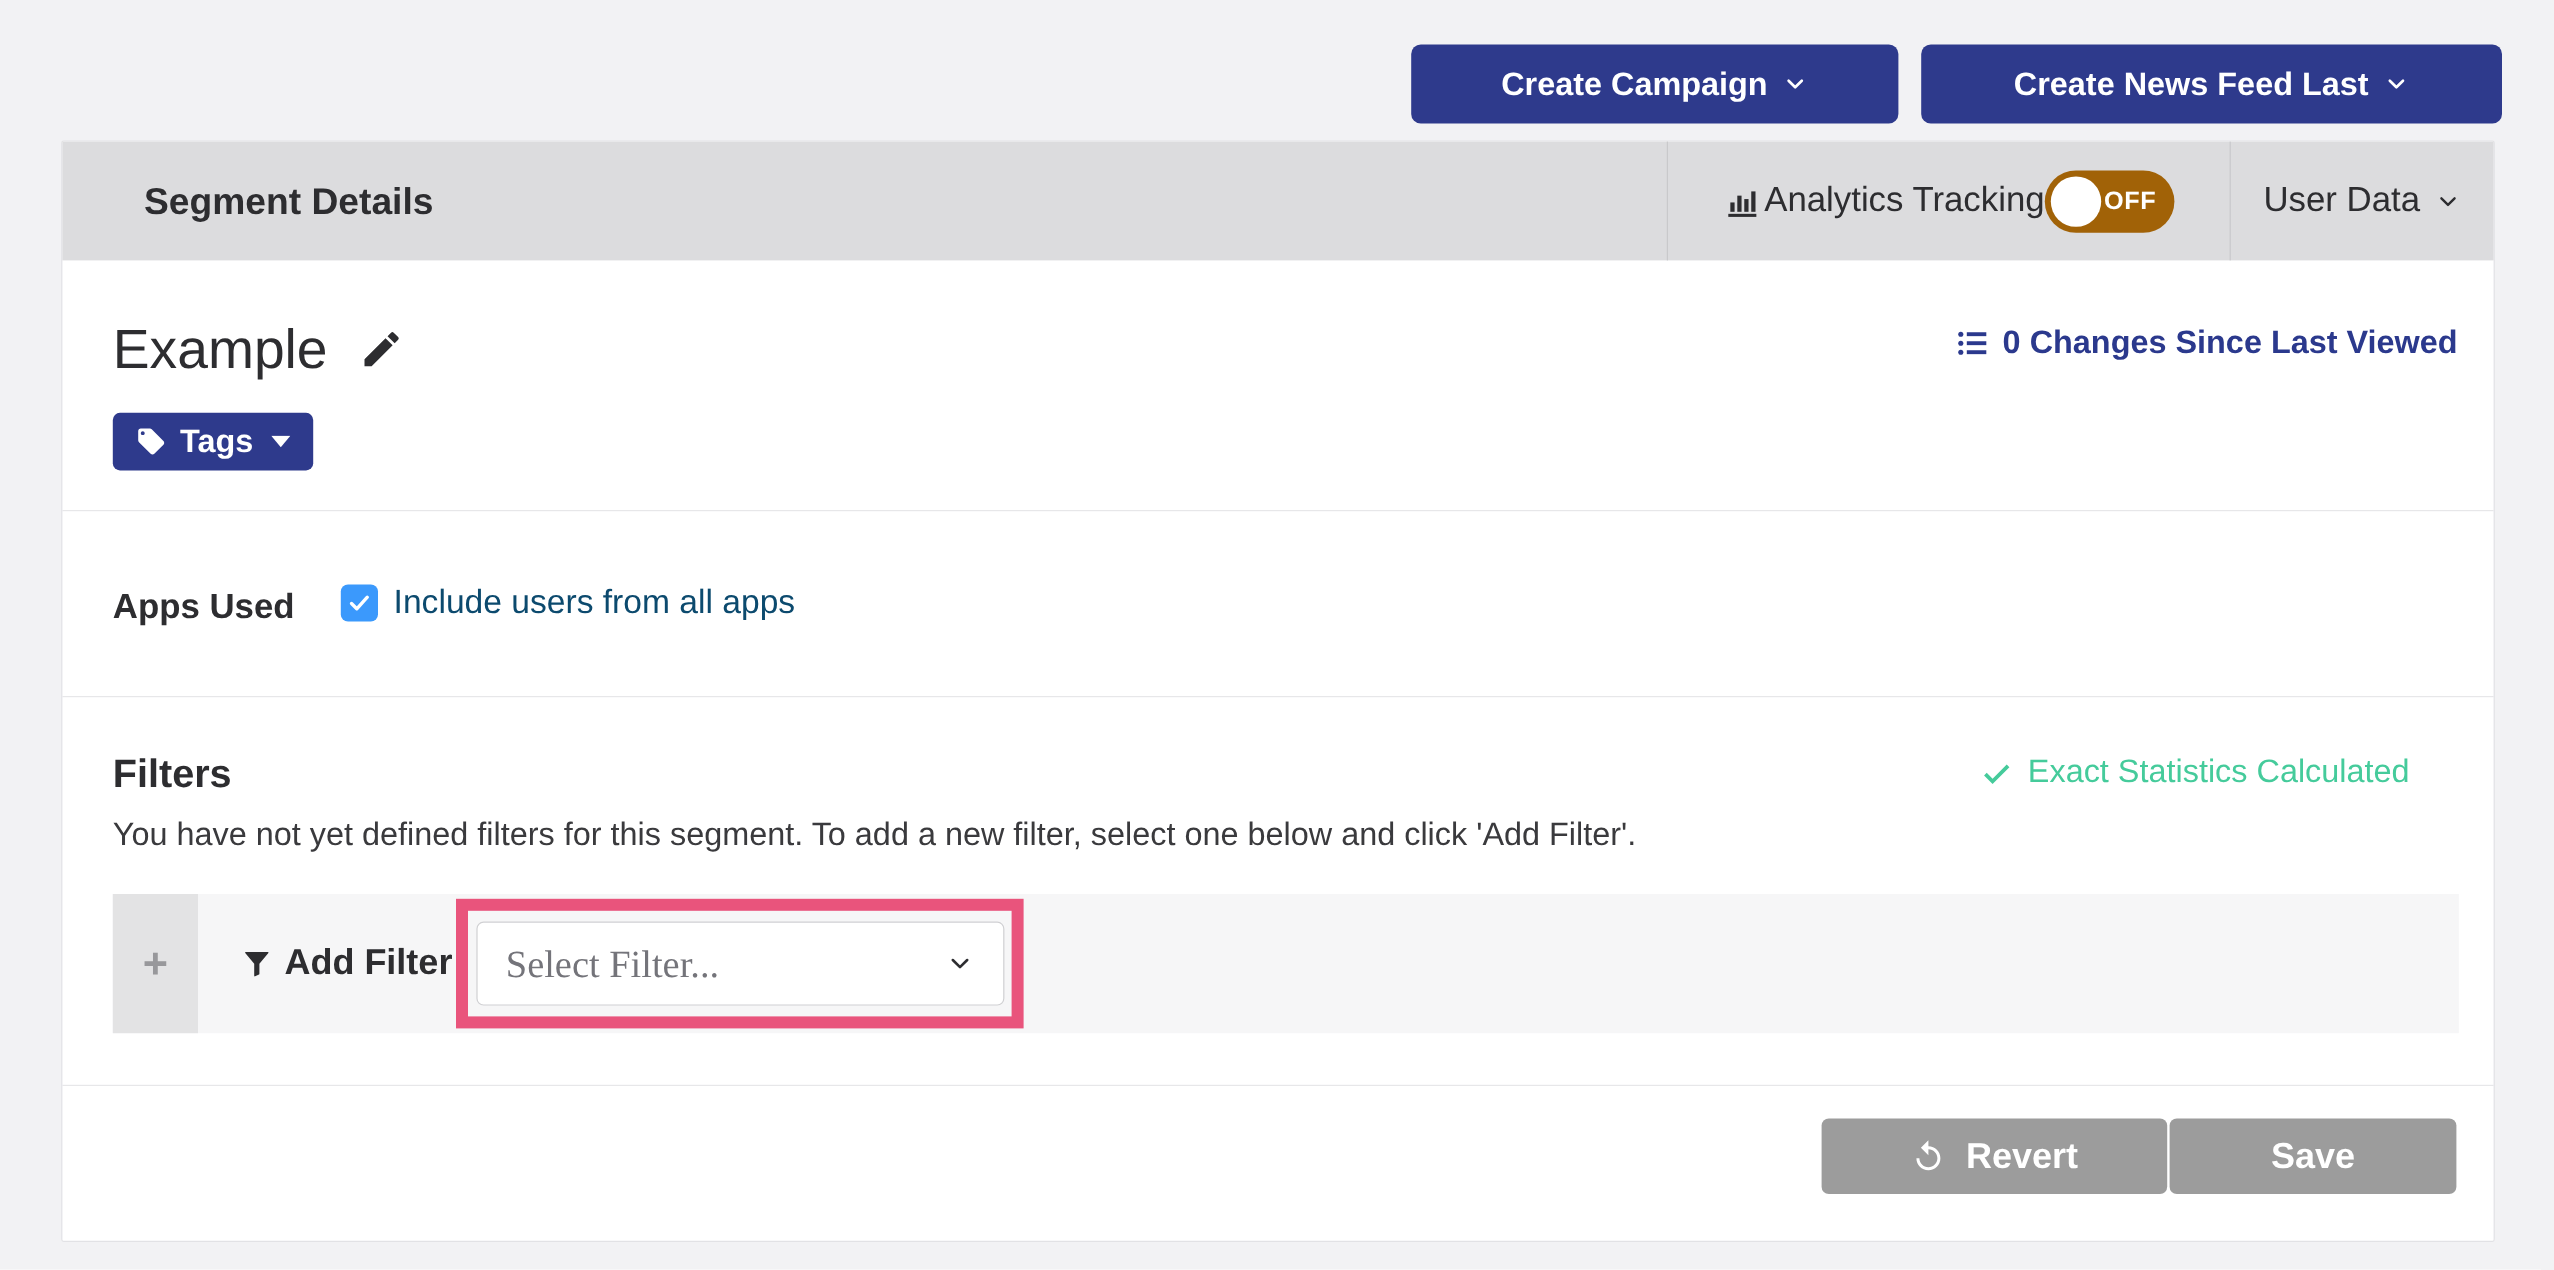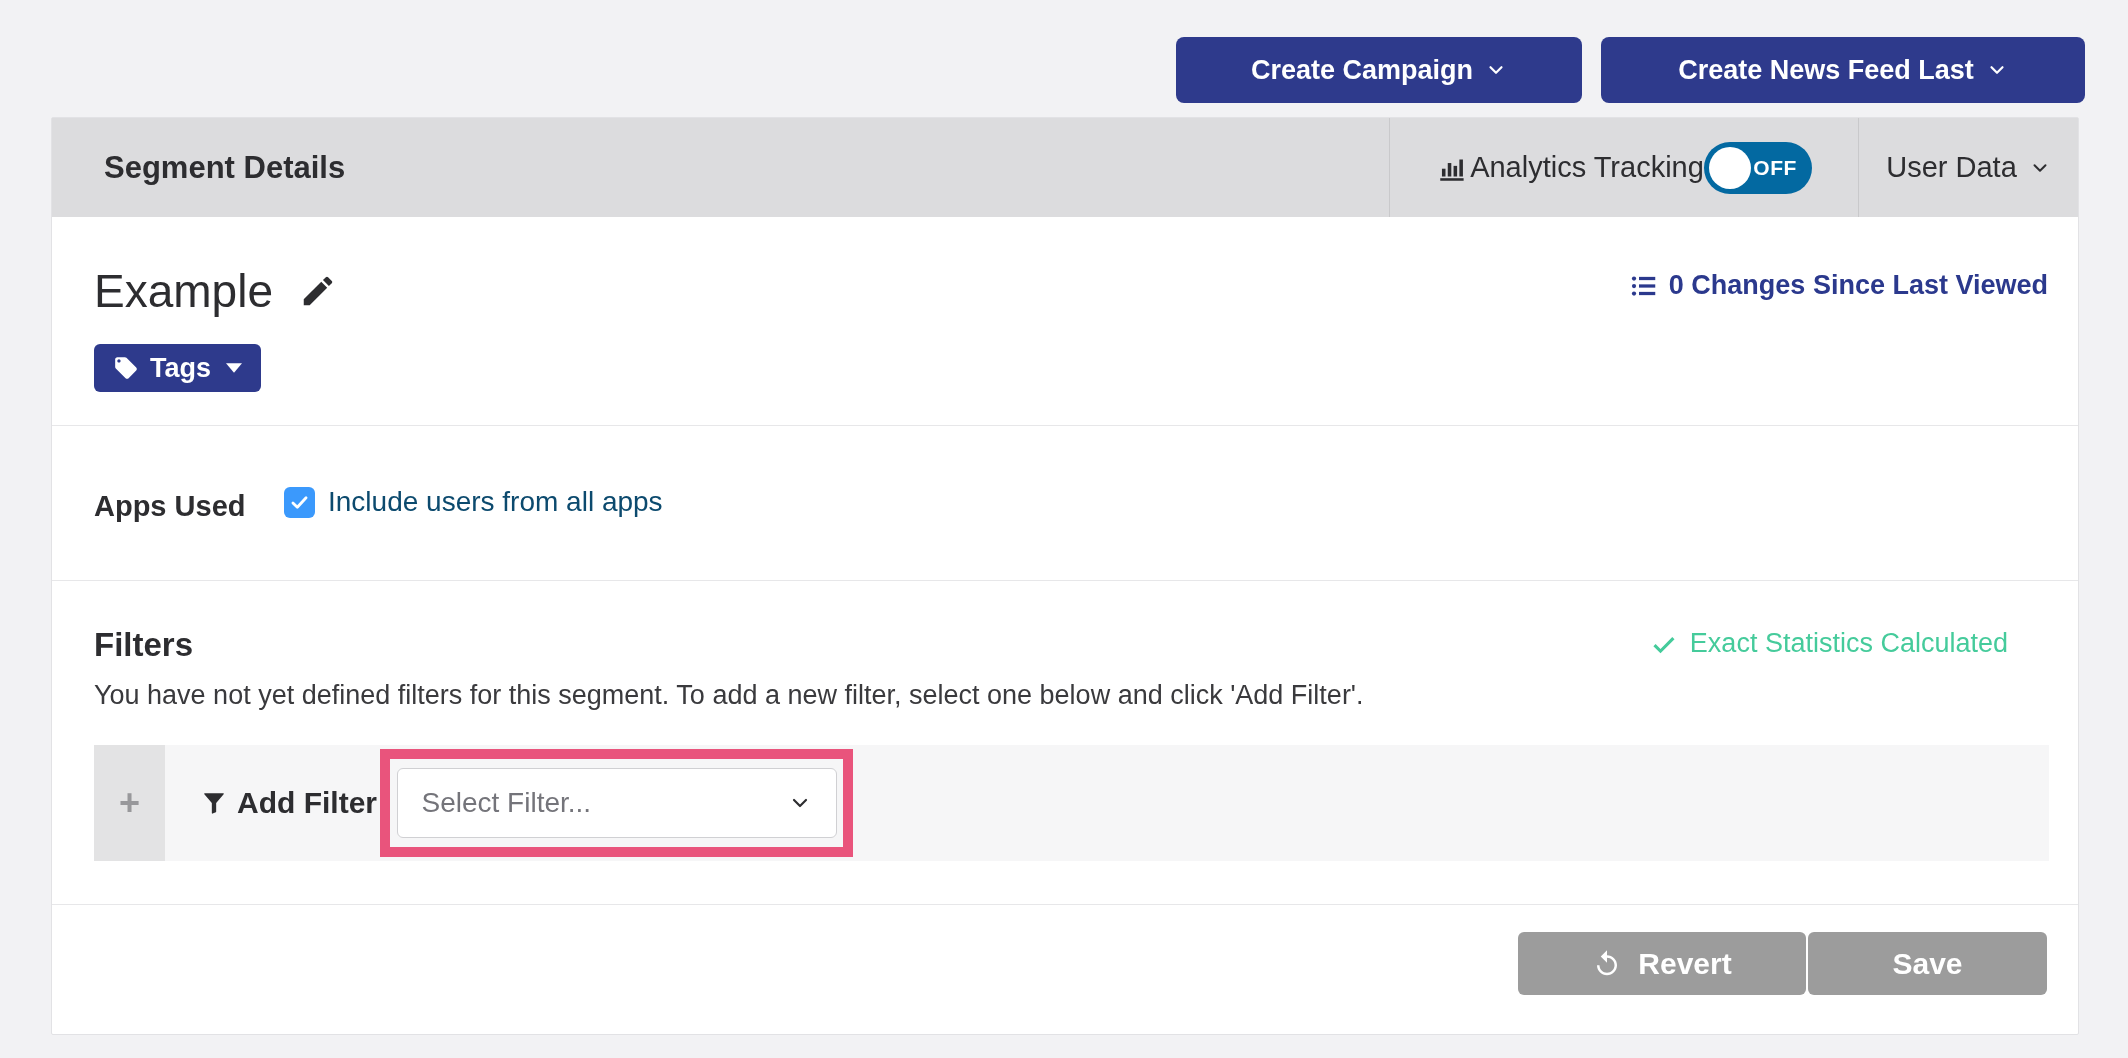--- a/index.html
+++ b/index.html
@@ -20,38 +20,38 @@
   #btn-create-campaign { left:1176px; width:406px; }
   #btn-create-news { left:1601px; width:484px; }
   .chev { width:22px; height:22px; }
 
   .card {
     position:absolute; left:51px; top:117px; width:2028px; height:918px;
     background:#fff; border:1px solid #e2e2e5; border-radius:2px;
   }
   .card-header {
     position:absolute; left:0; top:0; right:0; height:99px;
-    background:#dcdcde; display:flex; align-items:stretch;
+    background:#dcdcde; display:flex; align-items:stretch;padding-left:16px;
   }
   .header-title {
     font-size:31px; font-weight:700; color:#2d2d30;
     margin-left:52px; align-self:center;
   }
   .header-spacer { flex:1; }
   .header-section {
     border-left:1px solid #c9c9cb;
     display:flex; align-items:center; justify-content:center;
   }
   #analytics-section { width:469px; }
   #userdata-section { width:220px; gap:12px; cursor:pointer; }
   .header-label { font-size:29px; font-weight:500; color:#2d2d30; }
   .barchart-icon { width:34px; height:34px; fill:#2d2d30; }
   .toggle {
     position:relative; width:108px; height:52px; border-radius:26px;
-    background:#0369a1; cursor:pointer; flex:0 0 auto;
+    background:#a16207; cursor:pointer; flex:0 0 auto;
   }
   .toggle-knob {
     position:absolute; left:5px; top:5px; width:42px; height:42px;
     border-radius:50%; background:#fff;
   }
   .toggle-text {
     position:absolute; right:15px; top:50%; transform:translateY(-50%);
     color:#fff; font-size:21px; font-weight:700; letter-spacing:0.5px;
   }
 
@@ -124,21 +124,21 @@
     position:absolute; left:286px; top:4px; width:473px; height:108px;
     border:10px solid #e9547c;
     display:flex; align-items:center; justify-content:center;
   }
   .select-filter {
     width:440px; height:70px; background:#fff;
     border:1px solid #d0d0d3; border-radius:6px;
     display:flex; align-items:center; justify-content:space-between;
     padding:0 24px; cursor:pointer;
   }
-  .select-placeholder { font-size:28px; color:#74747a; }
+  .select-placeholder { font-size:32px; color:#74747a;font-family:Liberation Serif, serif; }
   .select-chev { width:24px; height:24px; color:#2d2d30; }
 
   .btn-disabled {
     position:absolute; top:814px; height:63px;
     background:#9c9c9c; color:#fff; border:none; border-radius:6px;
     display:flex; align-items:center; justify-content:center; gap:16px;
     font-family:inherit; font-size:30px; font-weight:600; cursor:pointer;
   }
   #btn-revert { left:1466px; width:288px; }
   #btn-save { left:1756px; width:239px; }

